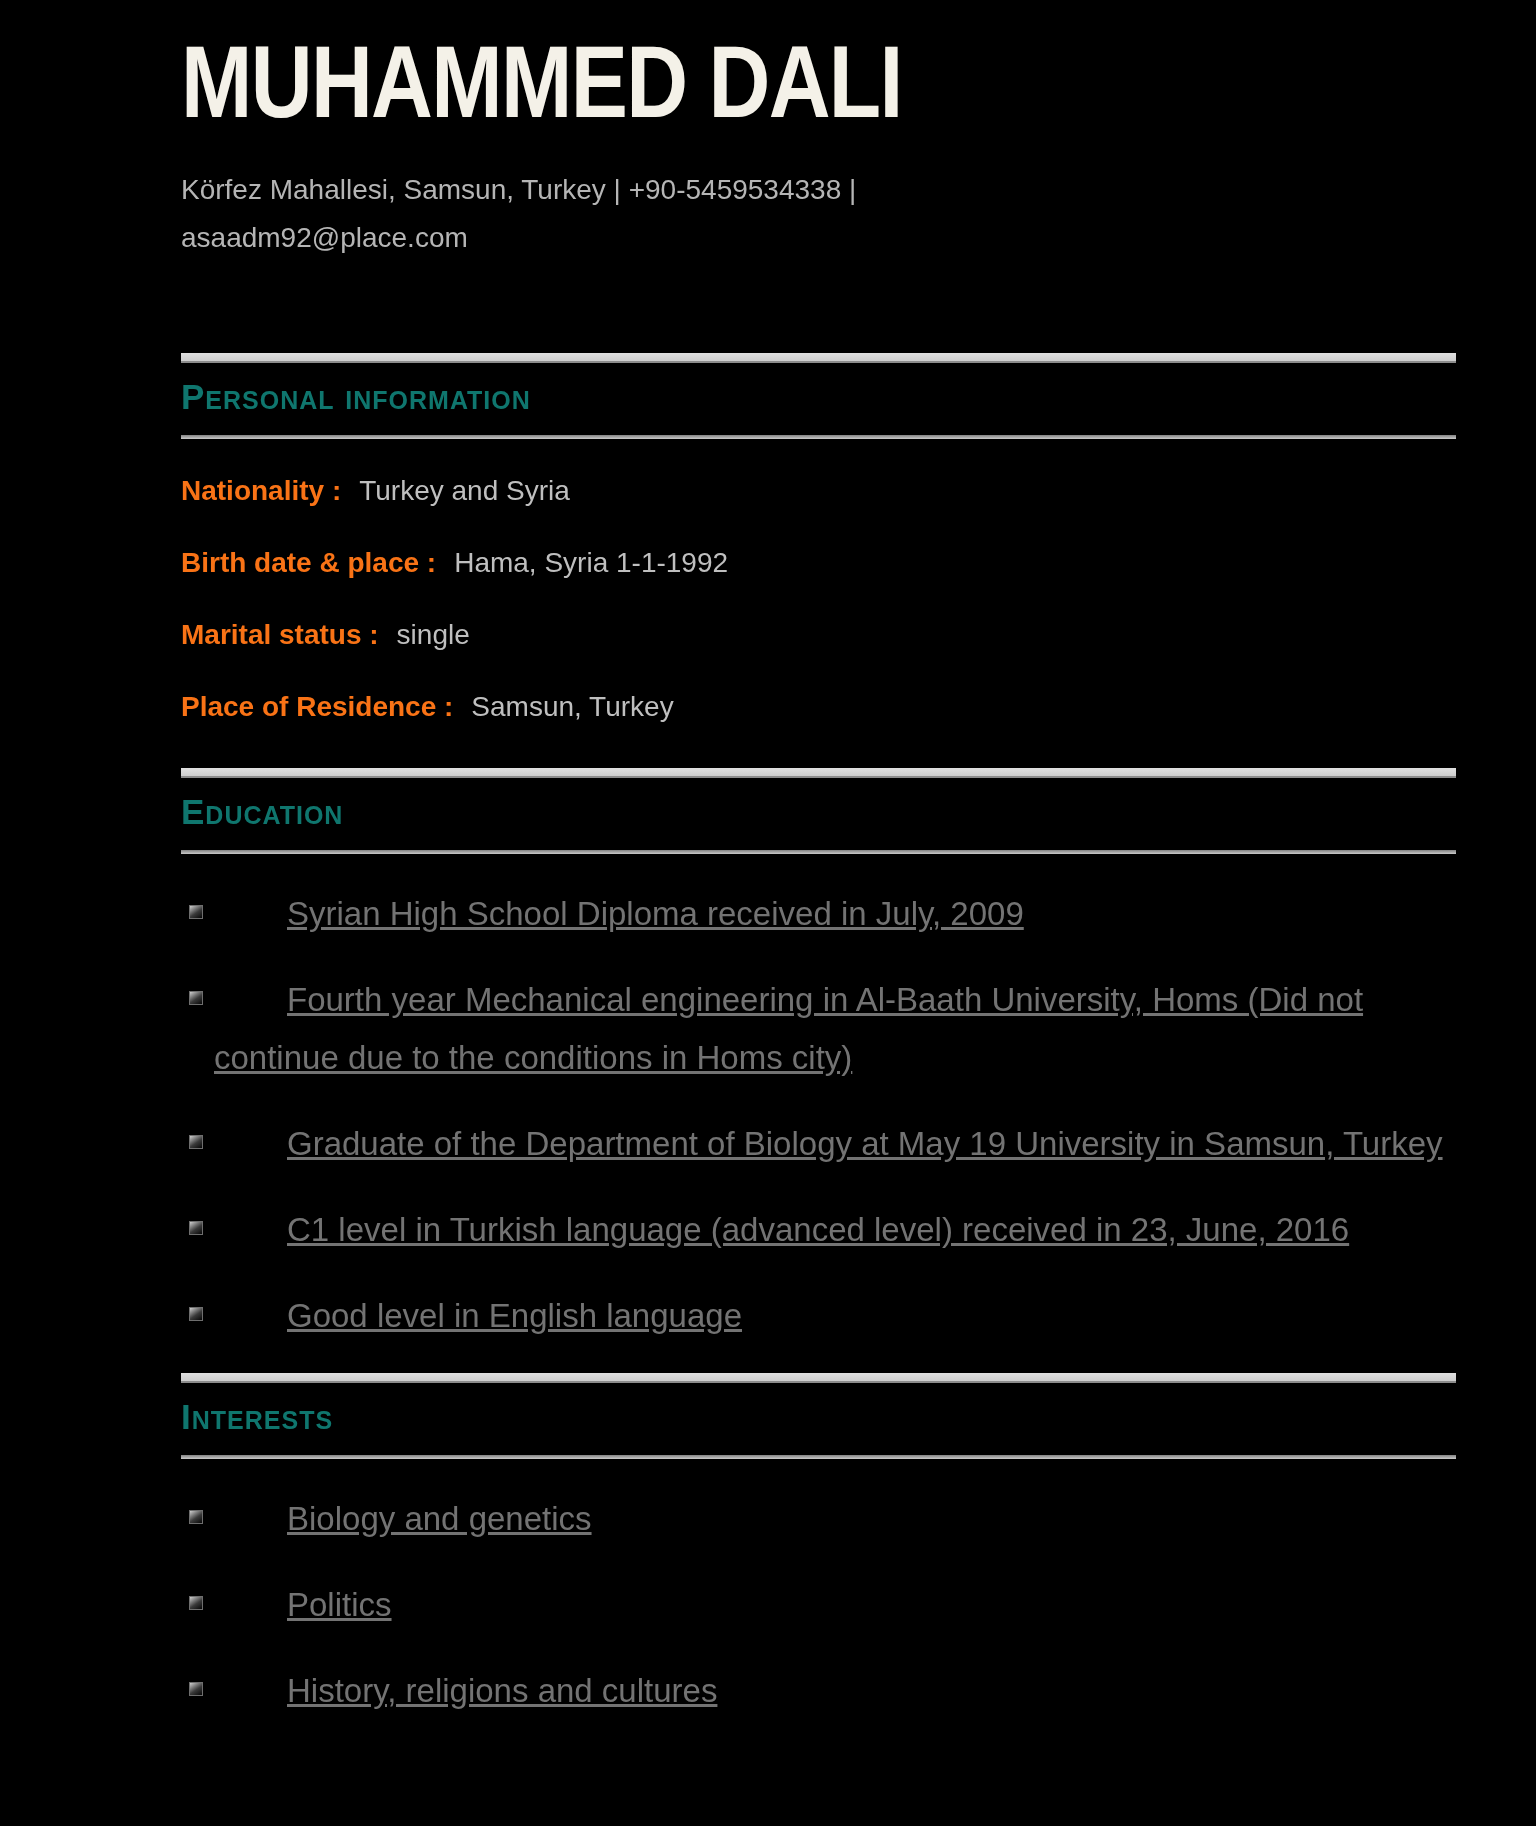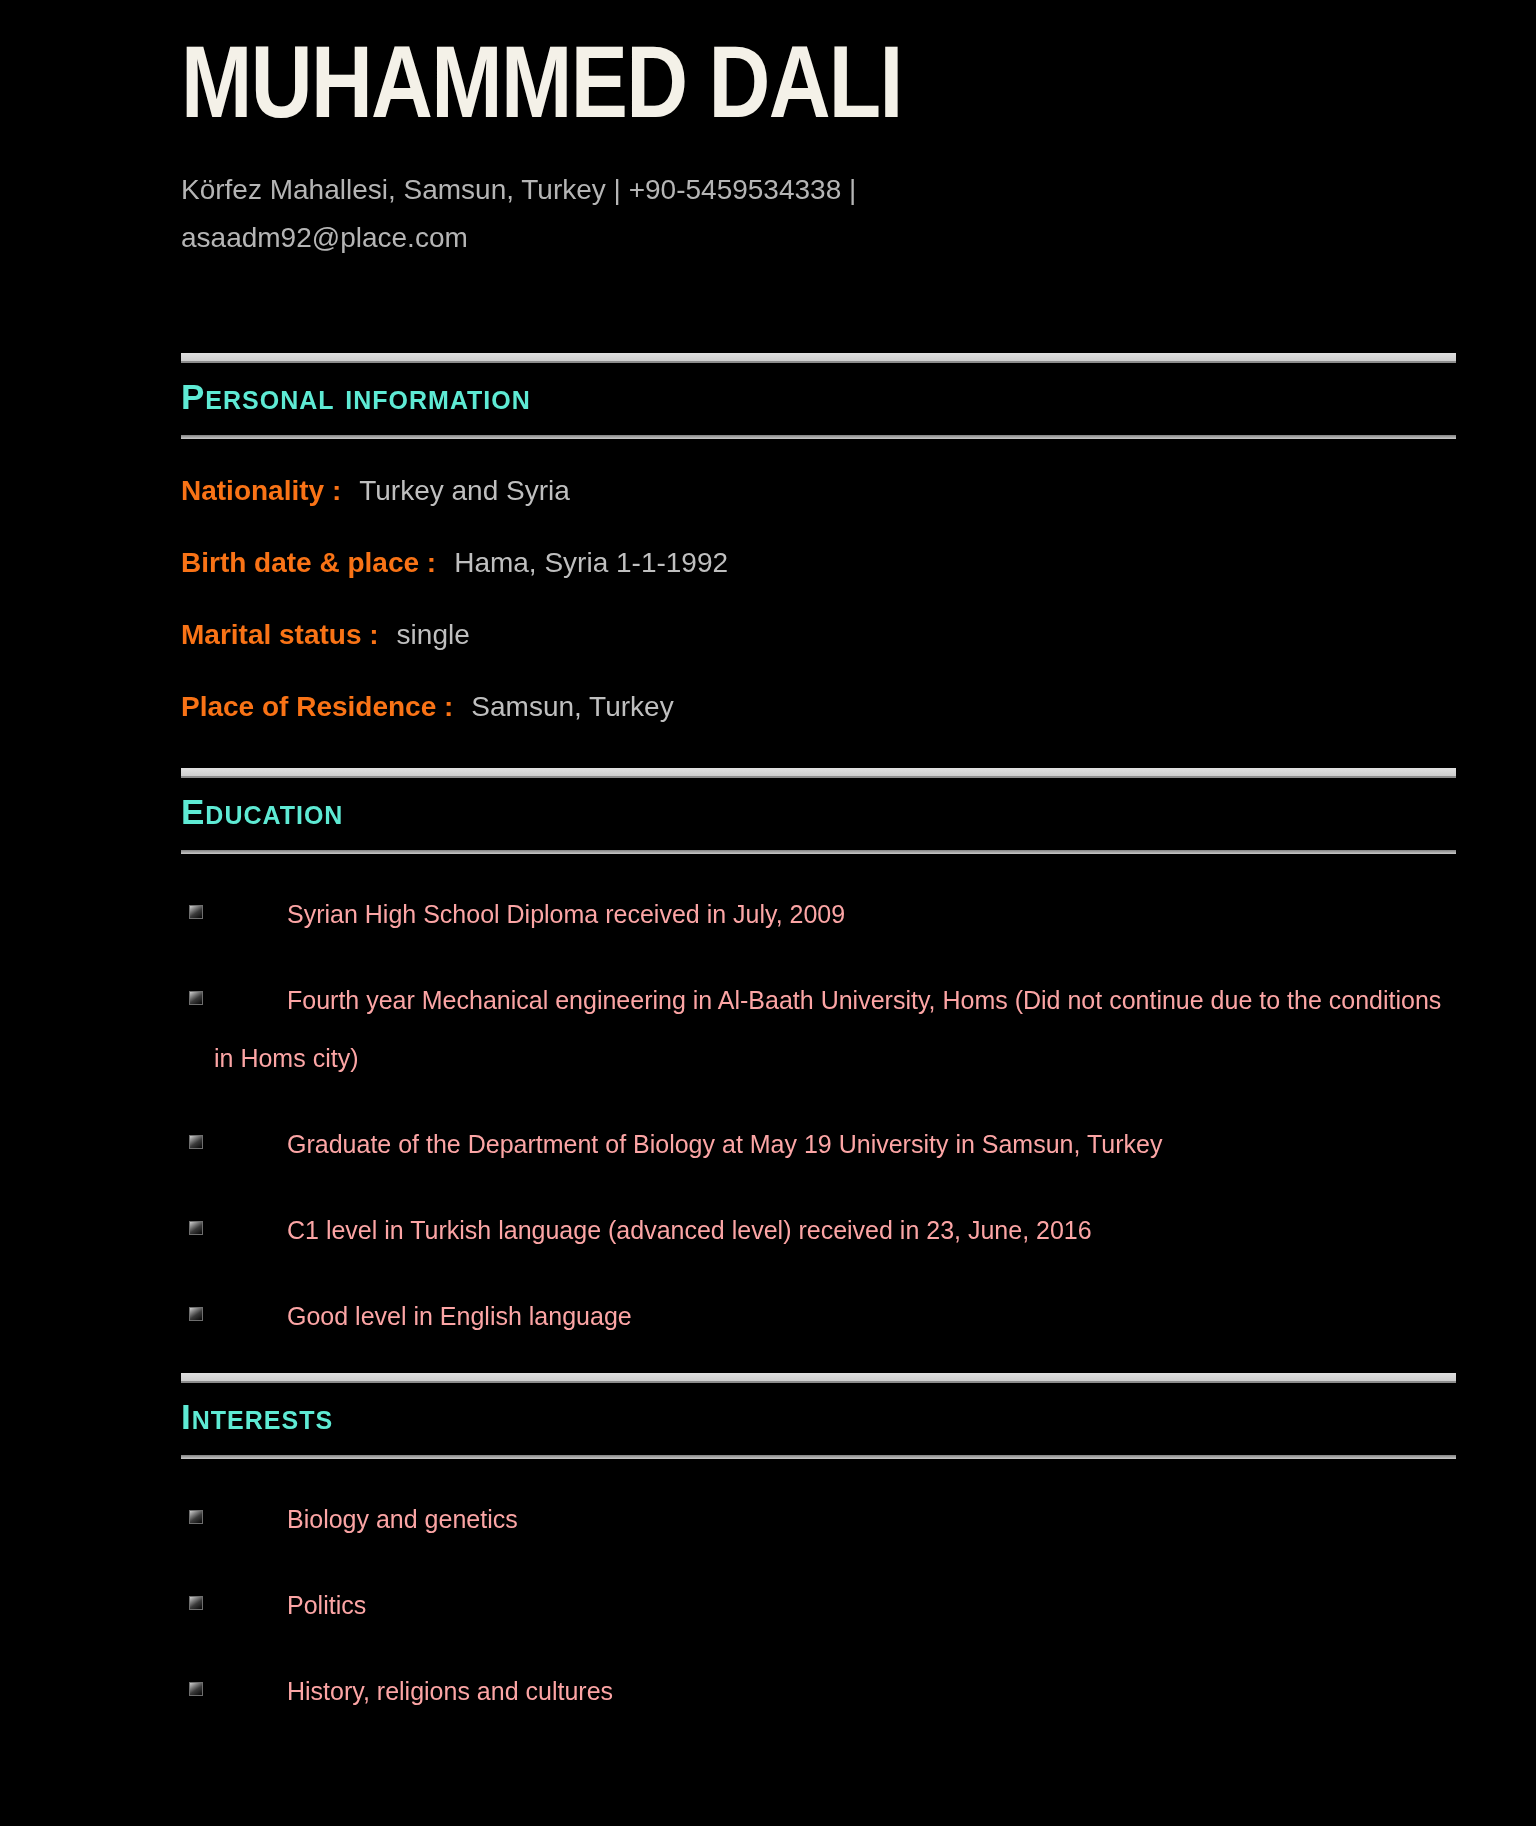--- a/index.html
+++ b/index.html
@@ -43,21 +43,21 @@
   .bar-thick.first { margin-top: 91px; }
   .bar-thick.mid   { margin-top: 39px; }
   .bar-thick.last  { margin-top: 5px; }
   h2.section-title {
     margin: 12px 0 16px 0;
     font-variant: small-caps;
     font-size: 35px;
     line-height: 44px;
     font-weight: bold;
     letter-spacing: 1px;
-    color: #5eead4;
+    color: #0f766e;
   }
   .bar-thin {
     height: 4px;
     background: linear-gradient(#828282, #c9c9c9);
   }
   
   .fields { margin-top: 30px; }
   p.field {
     margin: 0 0 28px 0;
     font-size: 28px;
@@ -70,23 +70,24 @@
   ul.blist {
     list-style: none;
     margin: 31px 0 0 0;
     padding: 0;
   }
   ul.blist li {
     position: relative;
     margin: 0 0 28px 0;
     padding-left: 33px;
     text-indent: 73px;
-    font-size: 25px;
+    font-size: 33px;
     line-height: 58px;
-    color: #fca5a5;
+    color: #737373;
+    text-decoration: underline;
   }
   ul.blist .bullet {
     position: absolute;
     left: 8px;
     top: 20px;
     width: 14px;
     height: 14px;
     background: linear-gradient(145deg, #cfcfcf 0%, #3a3a3a 55%, #050505 100%);
     border: 1px solid #6e6e6e;
     box-sizing: border-box;

